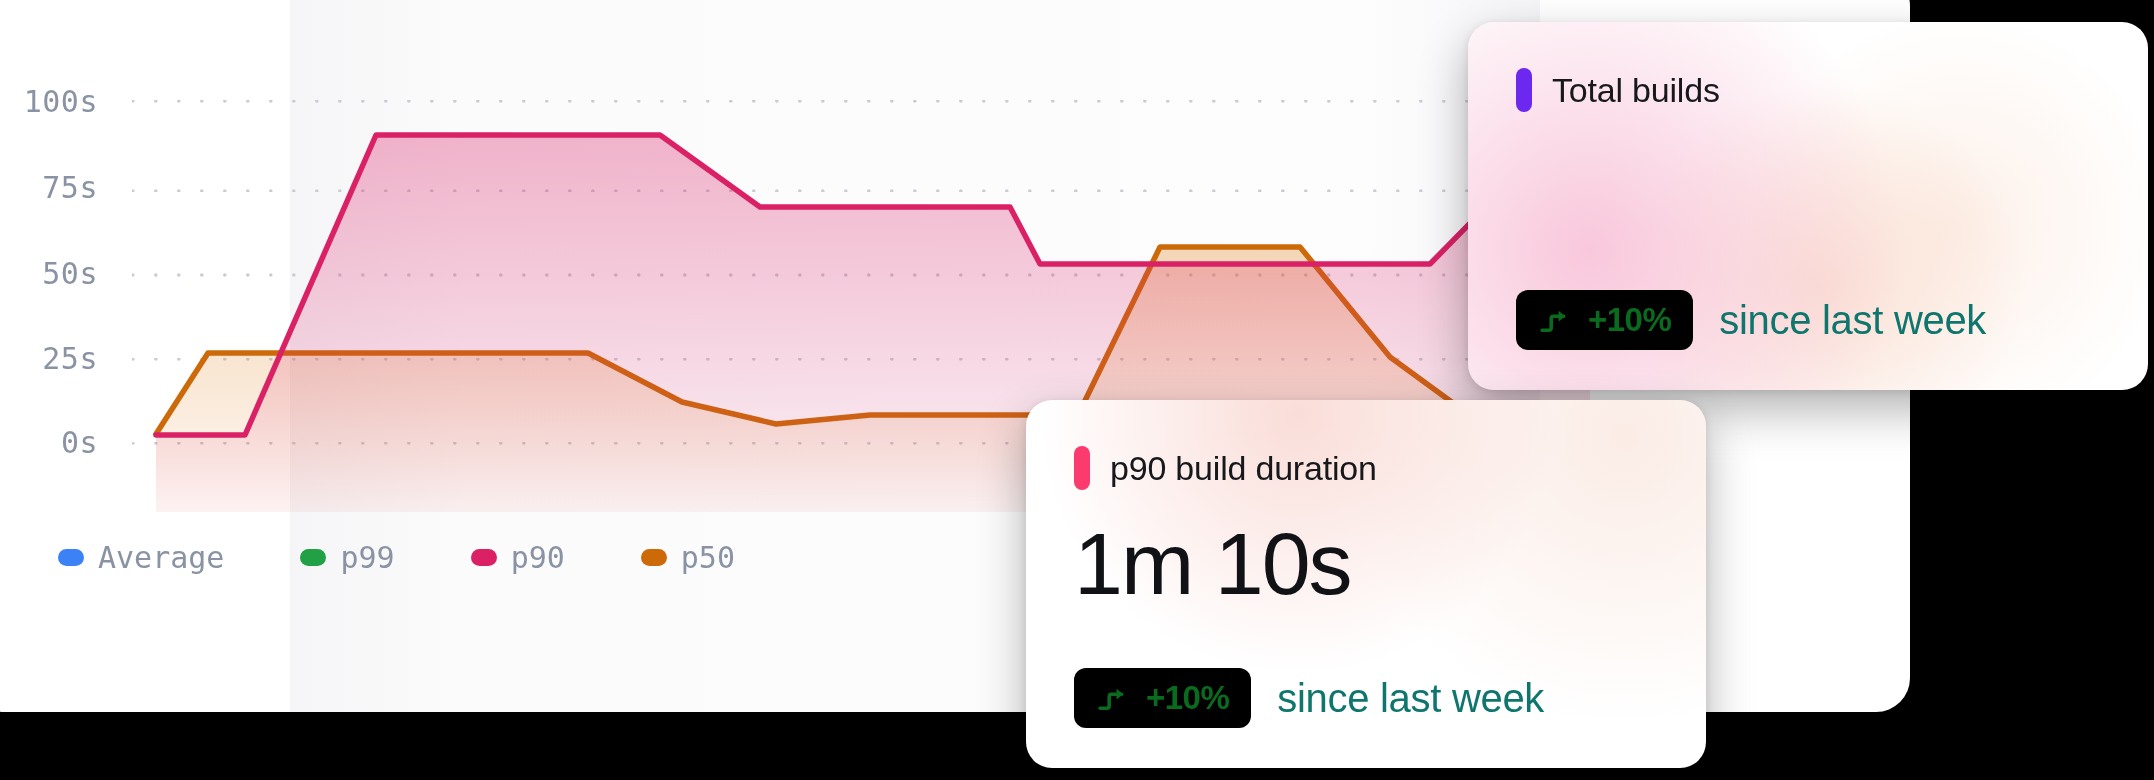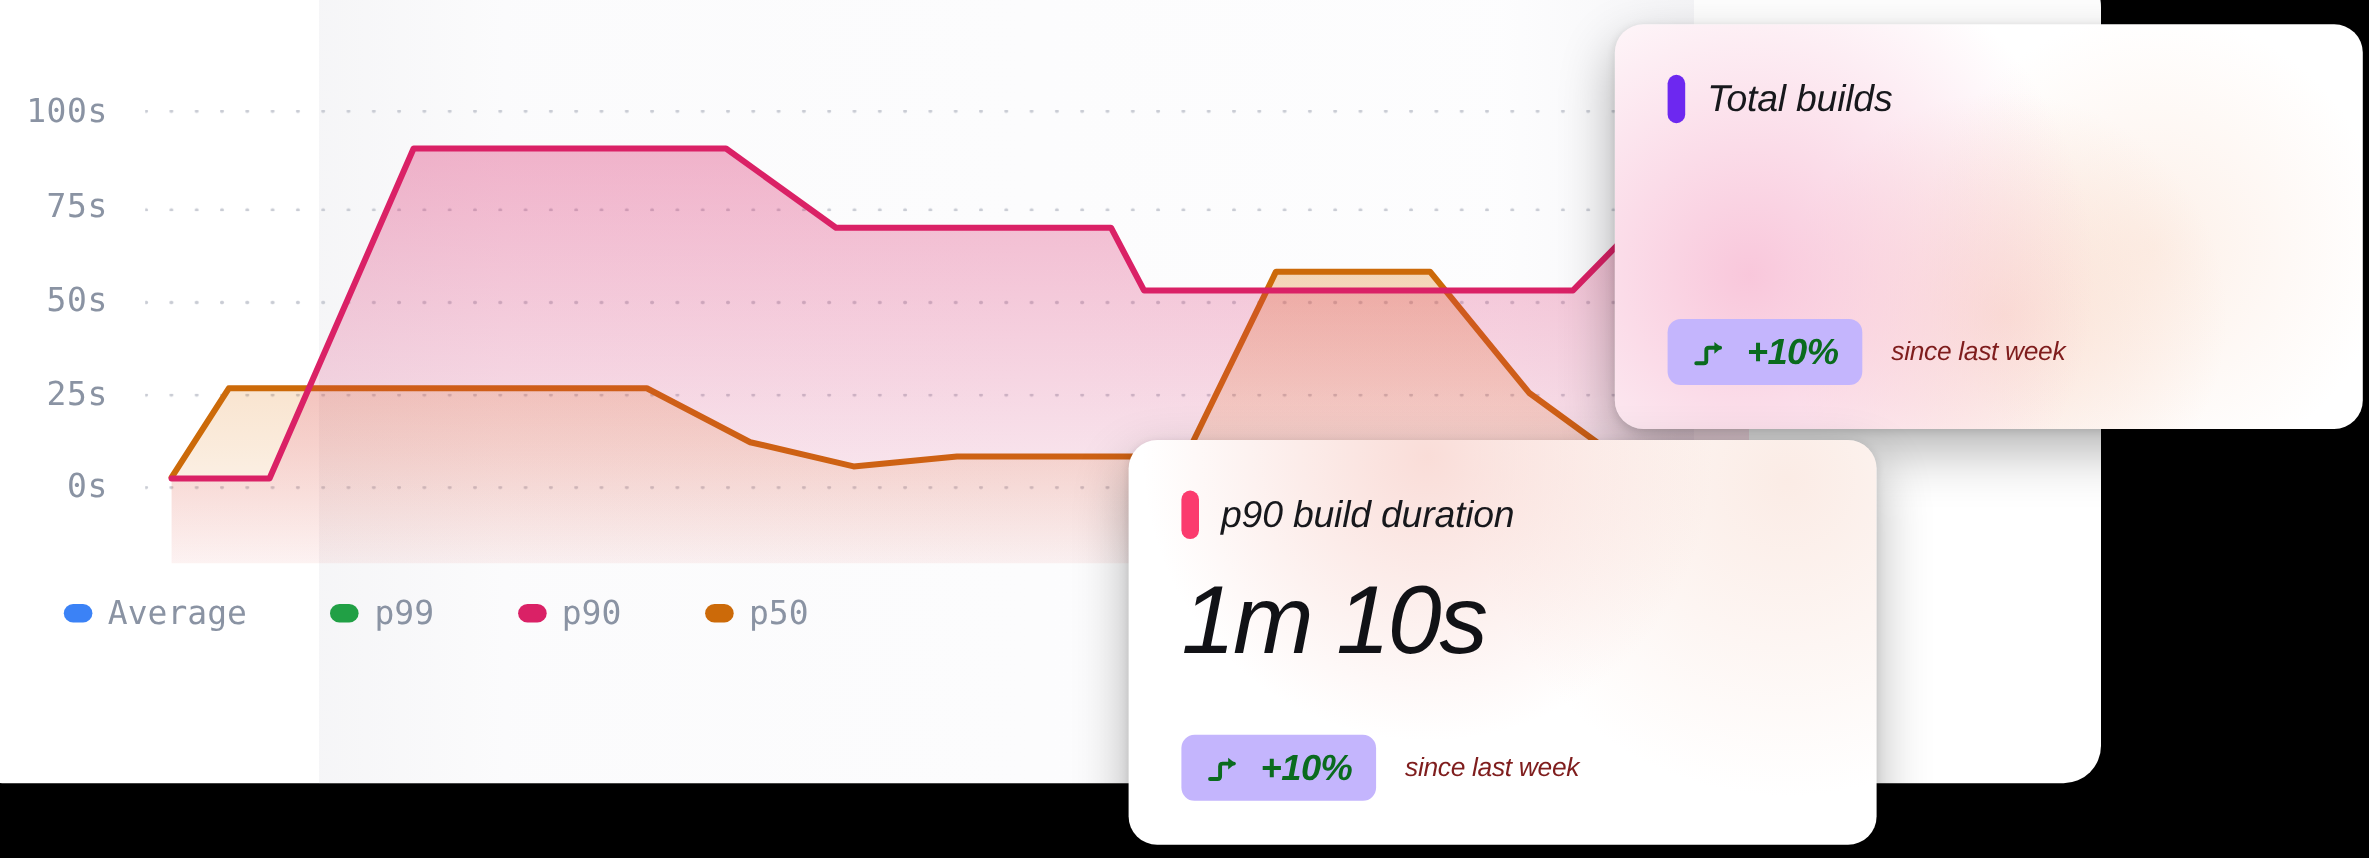--- a/index.html
+++ b/index.html
@@ -94,21 +94,20 @@
     position: absolute; inset: 0;
     pointer-events: none;
   }
   .card-inner {
     position: relative;
     z-index: 2;
     padding: 46px 48px 40px 48px;
     height: 100%;
     display: flex;
     flex-direction: column;
-    font-style: italic;
   }
   .card-head {
     display: flex; align-items: center; gap: 20px;
   }
   .card-bar {
     width: 16px; height: 44px; border-radius: 8px; display: block;
   }
   .card-title {
     font-size: 34px;
     color: #17181c;
@@ -122,32 +121,32 @@
     letter-spacing: -2px;
     line-height: 1.05;
     margin-top: 28px;
   }
   .card-foot {
     display: flex; align-items: center; gap: 26px;
     margin-top: auto;
   }
   .delta-badge {
     display: inline-flex; align-items: center; gap: 16px;
-    background: #c4b5fd;
+    background: #000000;
     color: #0a6b1e;
     border-radius: 12px;
     padding: 11px 22px;
     font-size: 33px;
     font-weight: 700;
     letter-spacing: -0.5px;
   }
   .delta-badge svg { display: block; }
   .delta-since {
-    font-size: 24px;
-    color: #7f1d1d;
+    font-size: 40px;
+    color: #0f766e;
     letter-spacing: -0.3px;
   }
 
   
   #card-total-builds {
     left: 1468px; top: 22px;
     width: 680px; height: 368px;
   }
   #card-total-builds .card-glow {
     background:

